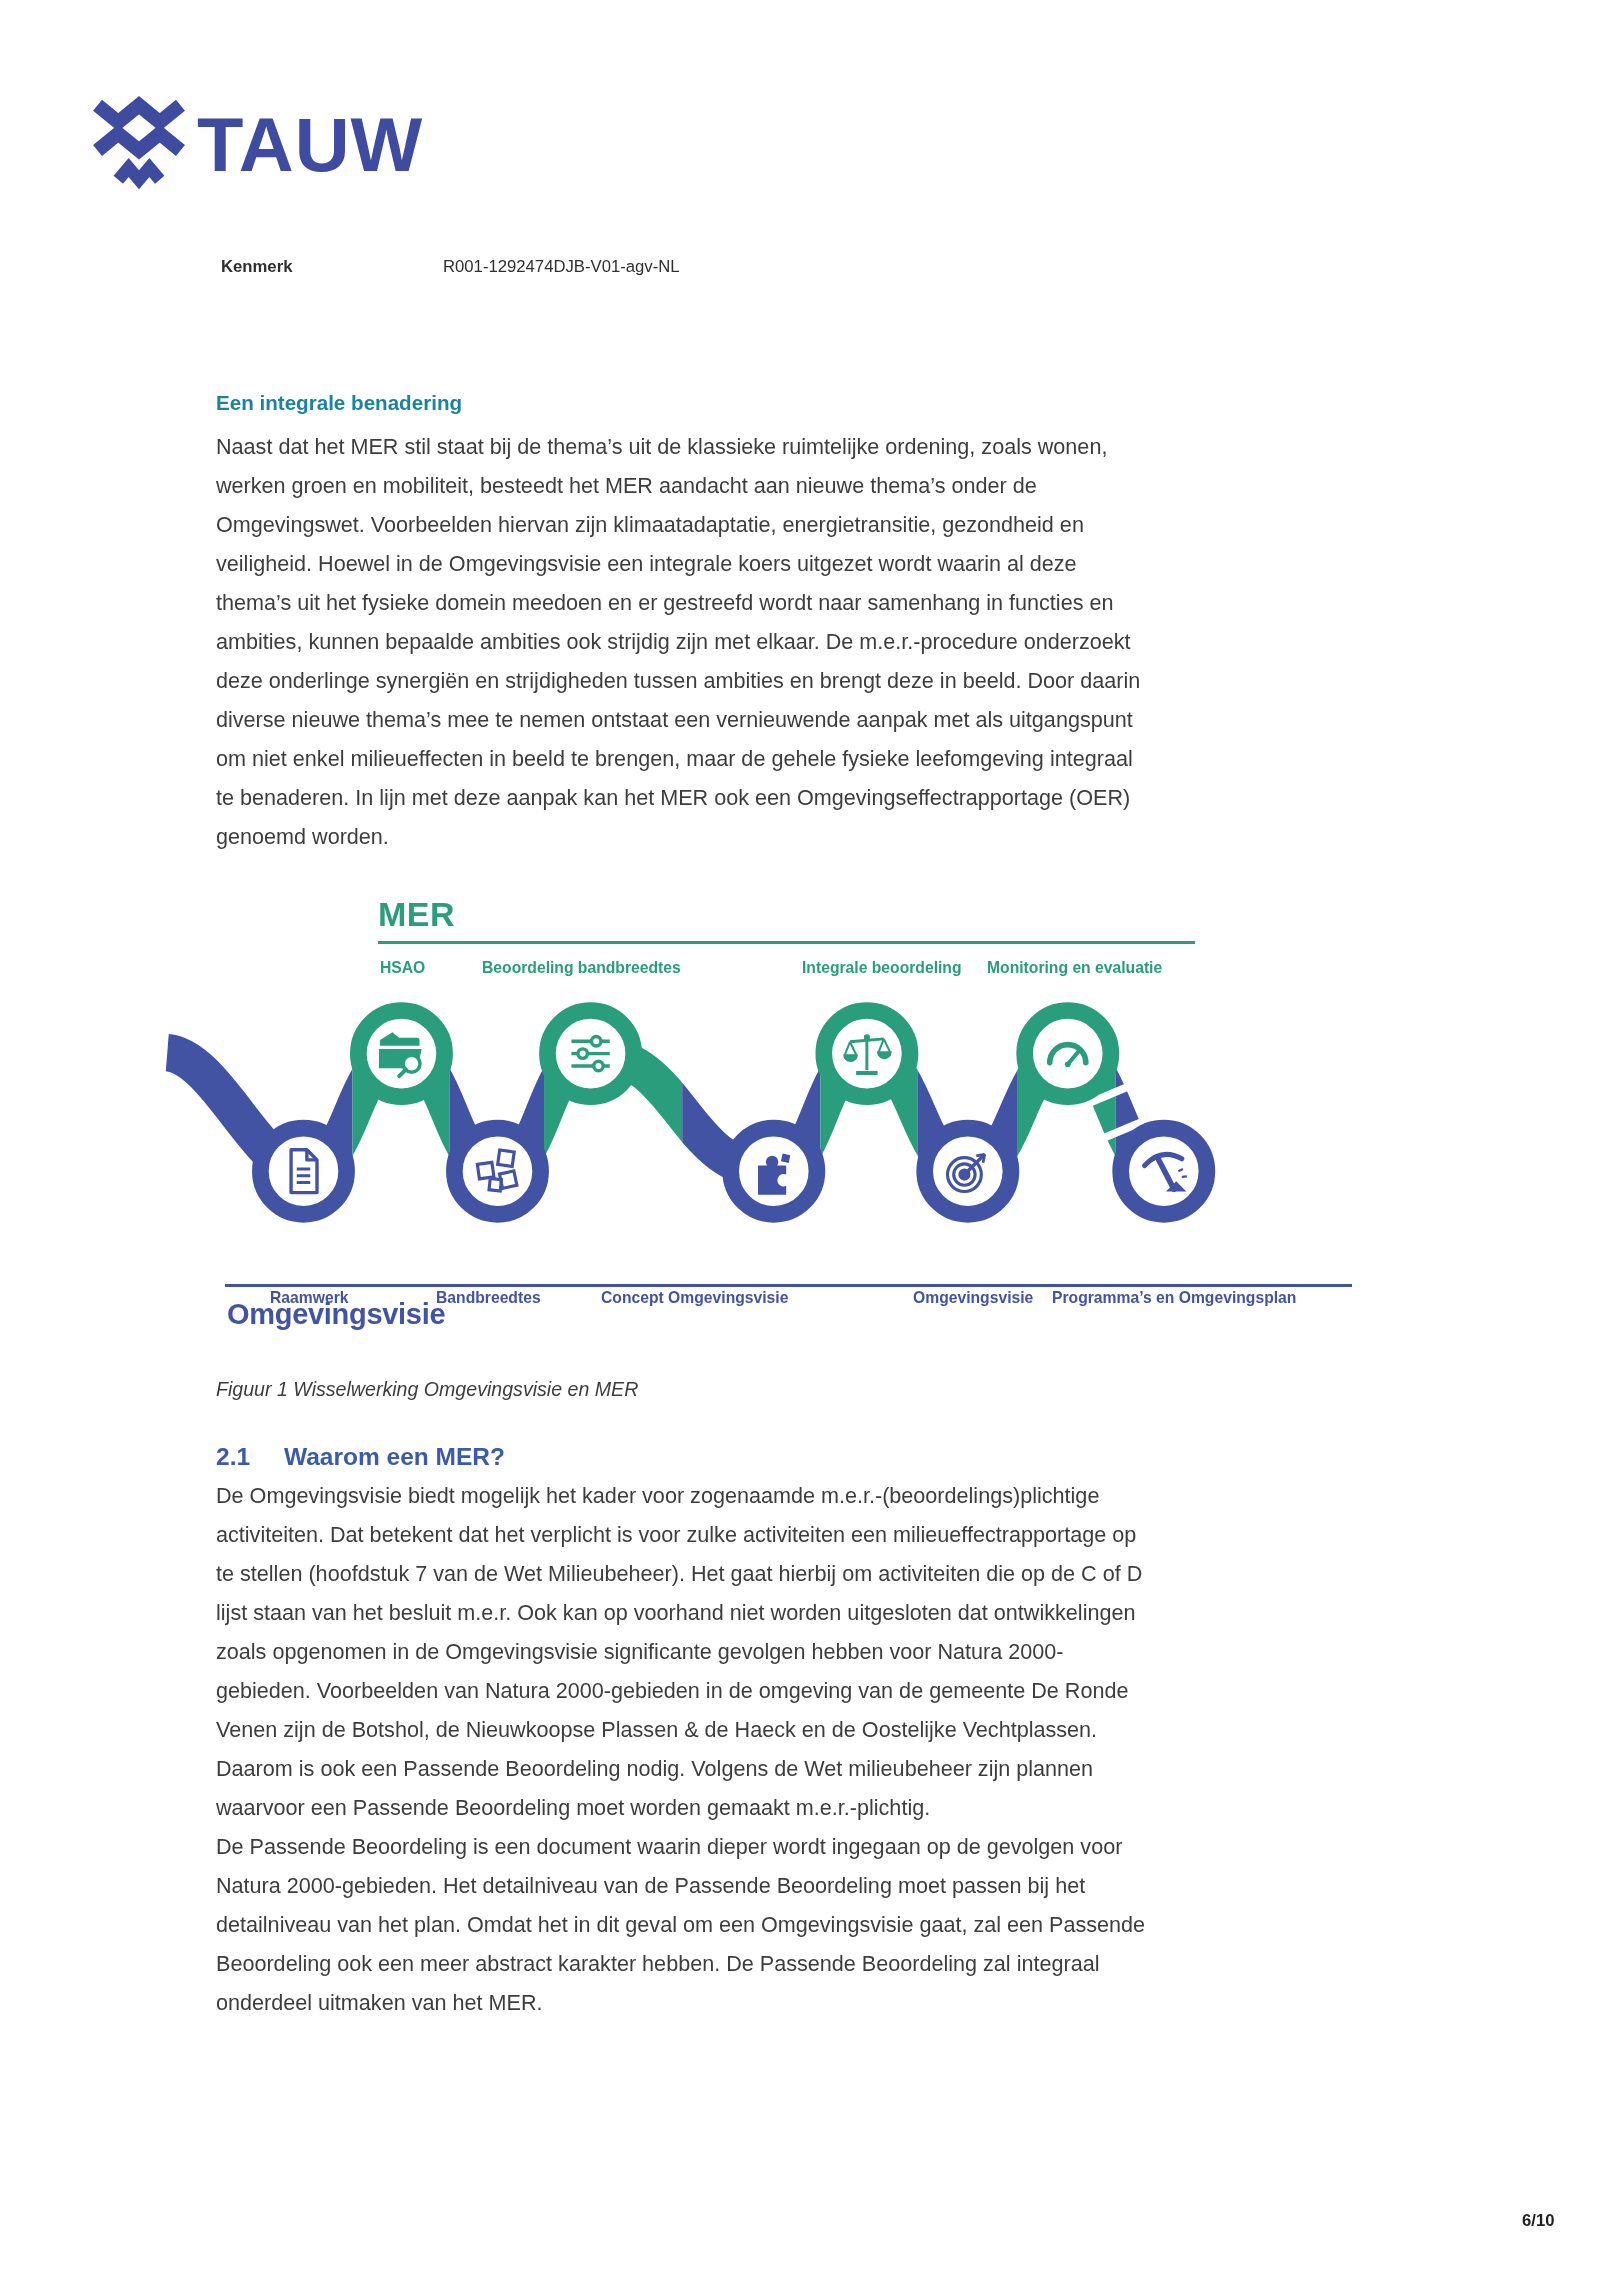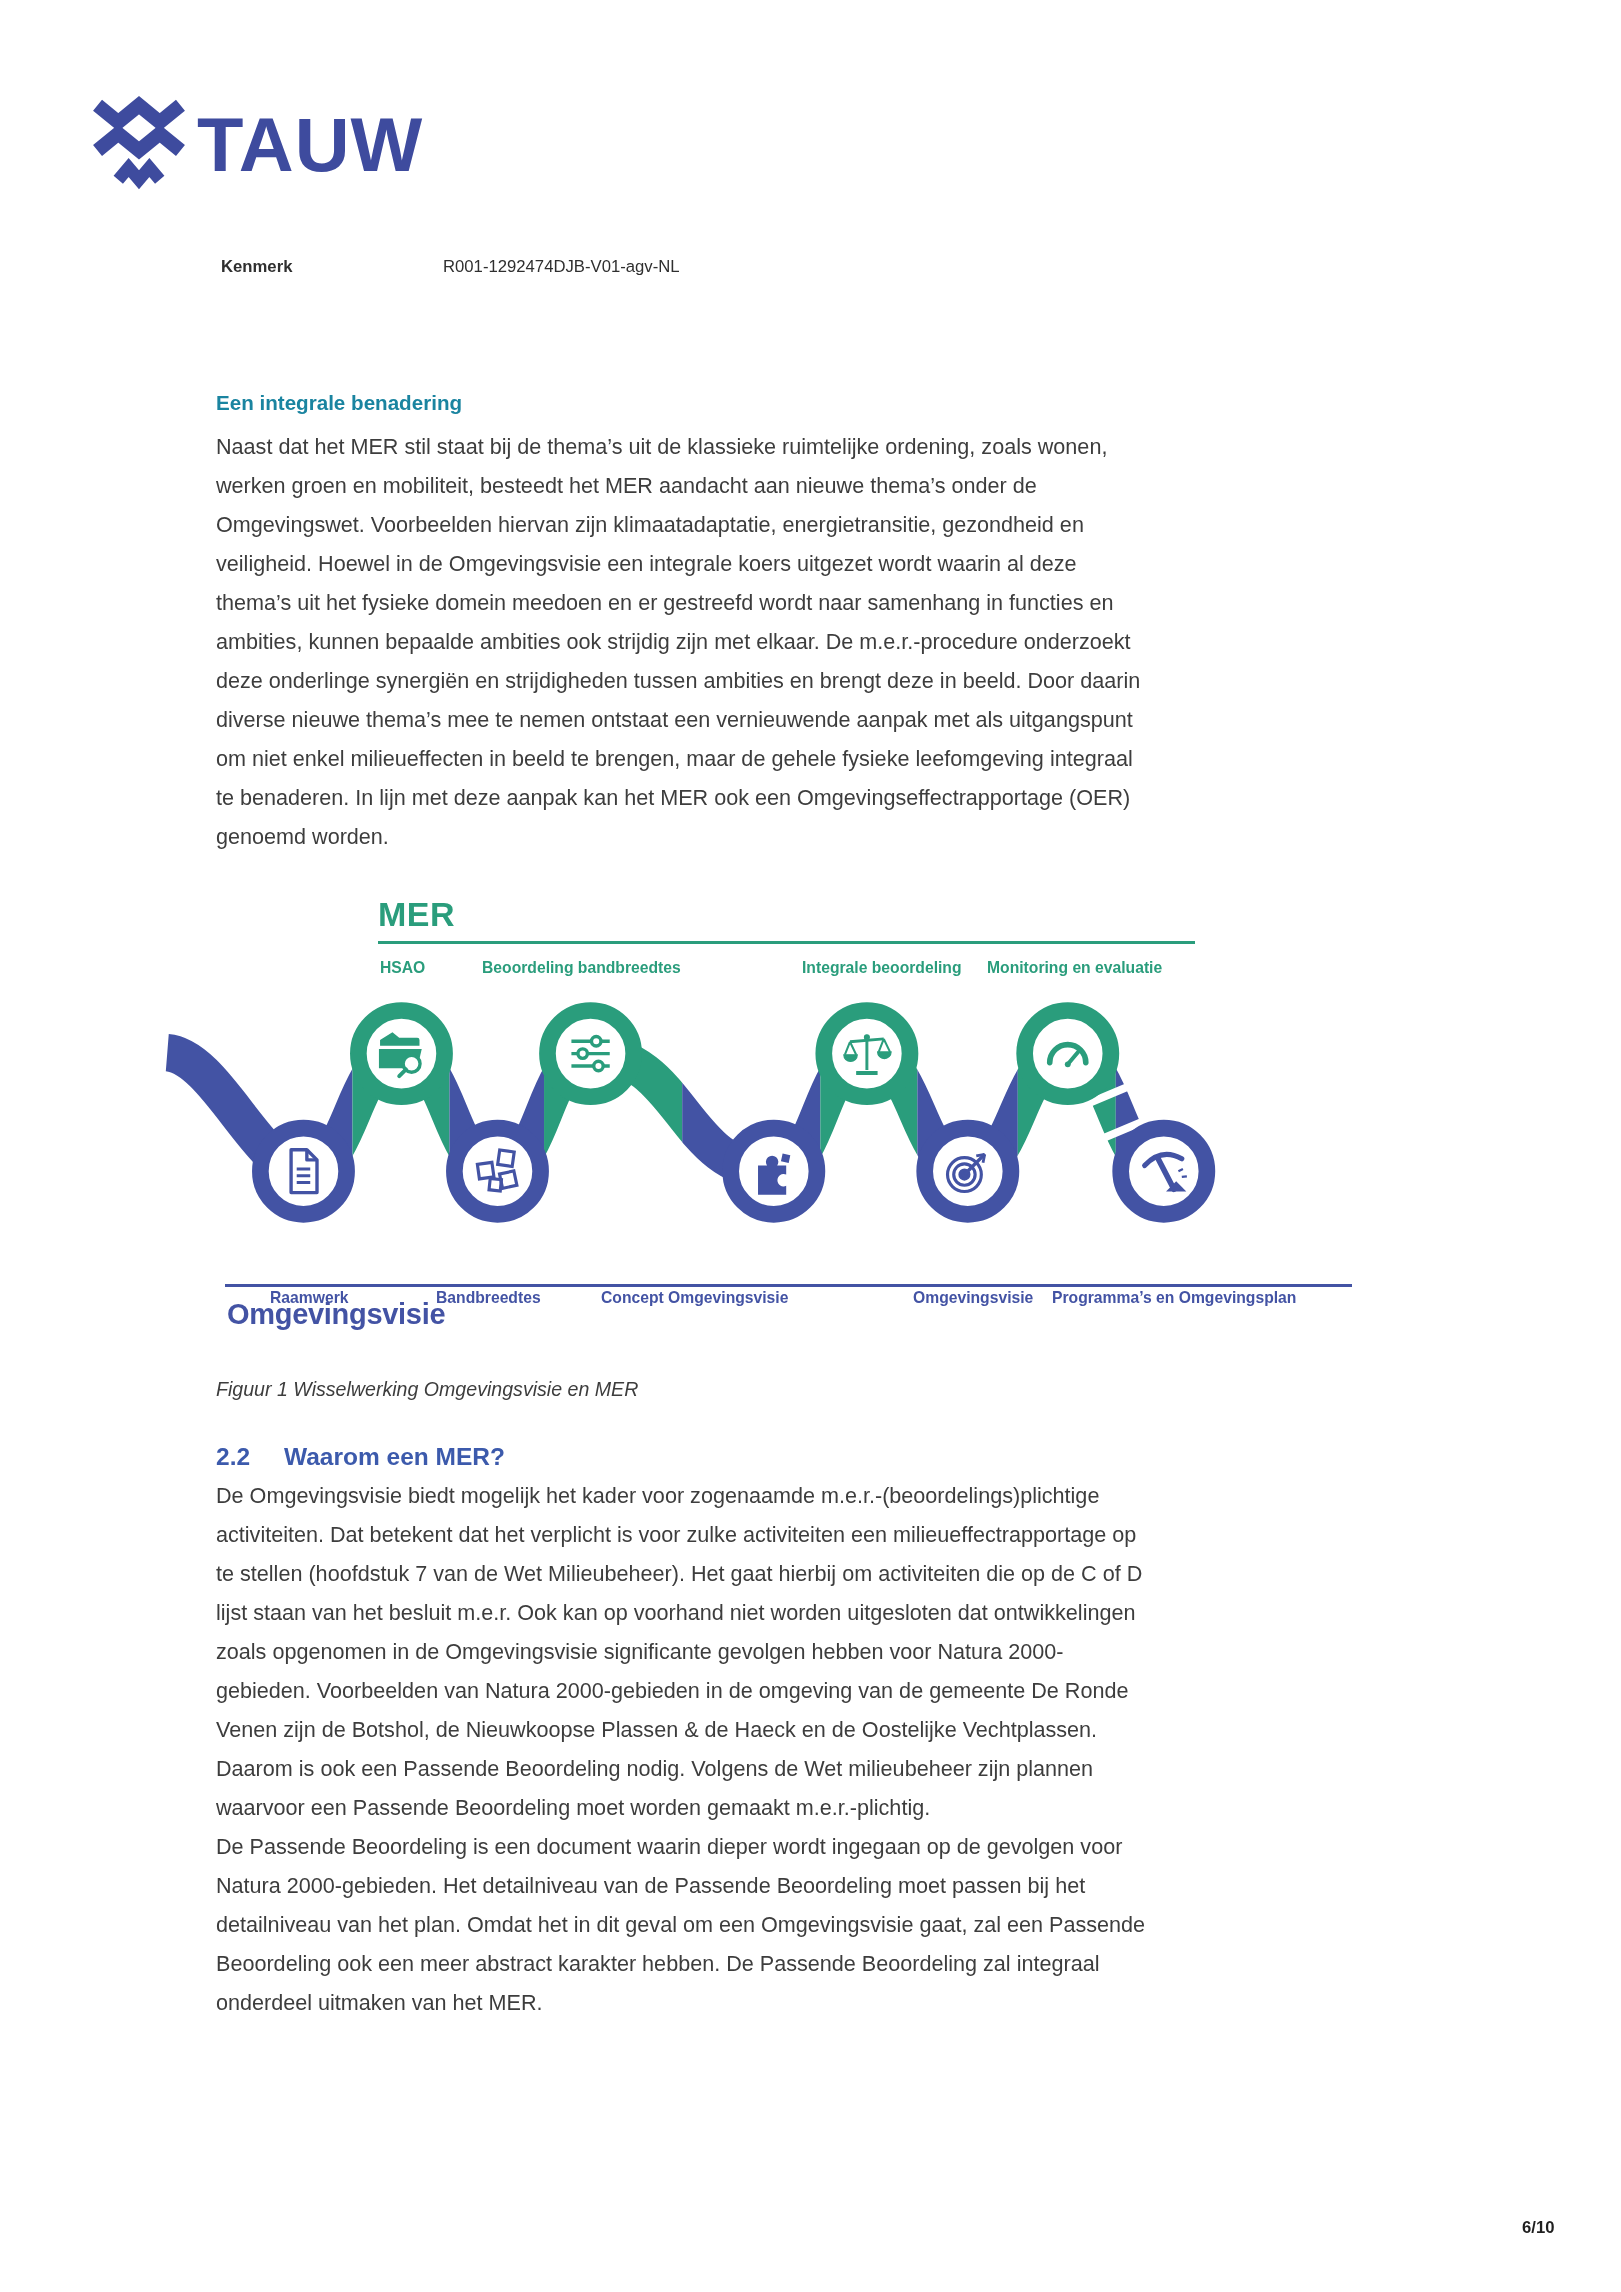--- a/index.html
+++ b/index.html
@@ -26,21 +26,21 @@
     white-space:pre-line;width:1098px;
   }
   .mer-title{font-size:34px;font-weight:bold;color:#2a9d7c;letter-spacing:0.5px;}
   .fig-rule-green{height:2.9px;background:#2a9d7c;}
   .fig-rule-blue{height:2.9px;background:#4353a4;}
   .fig-label-top{font-size:15.7px;font-weight:bold;color:#2a9d7c;white-space:nowrap;}
   .fig-label-bottom{font-size:15.7px;font-weight:bold;color:#4353a4;white-space:nowrap;margin-top:38px;}
   .omg-title{font-size:29px;font-weight:bold;color:#4353a4;letter-spacing:-0.3px;}
   .fig-caption{font-size:19.6px;font-style:italic;color:#3d3d3d;}
   .section-heading{font-size:24.5px;font-weight:bold;color:#3c5aac;white-space:nowrap;}
-  .footer-page{font-size:16.7px;font-weight:bold;color:#1f1f1f;margin-top:7px;}
+  .footer-page{font-size:16.7px;font-weight:bold;color:#1f1f1f;}
 </style>
 </head>
 <body>
 
 <div class="page">
 
   <svg class="abs" style="left:90px;top:93px;" width="98" height="98" viewBox="0 0 100 104">
     <g fill="none" stroke="#3e4b9e" stroke-width="15" stroke-linejoin="miter">
       <path d="M6 13 L28 31 L50 13 L72 31 L94 13"></path>
       <path d="M6 61 L28 43 L50 61 L72 43 L94 61"></path>
@@ -247,21 +247,21 @@
   <div class="abs fig-label-bottom" style="left:436px;top:1251px;text-align:right;">Bandbreedtes</div>
   <div class="abs fig-label-bottom" style="left:601px;top:1251px;">Concept Omgevingsvisie</div>
   <div class="abs fig-label-bottom" style="left:913px;top:1251px;">Omgevingsvisie</div>
   <div class="abs fig-label-bottom" style="left:1052px;top:1251px;">Programma’s en Omgevingsplan</div>
 
   <div class="abs fig-rule-blue" style="left:225px;top:1284px;width:1127px;"></div>
   <div class="abs omg-title" style="left:227px;top:1298px;">Omgevingsvisie</div>
 
   <div class="abs fig-caption" style="left:216px;top:1378px;">Figuur 1 Wisselwerking Omgevingsvisie en MER</div>
 
-  <div class="abs section-heading" style="left:216px;top:1443px;">2.2</div>
+  <div class="abs section-heading" style="left:216px;top:1443px;">2.1</div>
   <div class="abs section-heading" style="left:284px;top:1443px;">Waarom een MER?</div>
   <div class="abs body-text" style="left:216px;top:1476px;">De Omgevingsvisie biedt mogelijk het kader voor zogenaamde m.e.r.-(beoordelings)plichtige
 activiteiten. Dat betekent dat het verplicht is voor zulke activiteiten een milieueffectrapportage op
 te stellen (hoofdstuk 7 van de Wet Milieubeheer). Het gaat hierbij om activiteiten die op de C of D
 lijst staan van het besluit m.e.r. Ook kan op voorhand niet worden uitgesloten dat ontwikkelingen
 zoals opgenomen in de Omgevingsvisie significante gevolgen hebben voor Natura 2000-
 gebieden. Voorbeelden van Natura 2000-gebieden in de omgeving van de gemeente De Ronde
 Venen zijn de Botshol, de Nieuwkoopse Plassen &amp; de Haeck en de Oostelijke Vechtplassen.
 Daarom is ook een Passende Beoordeling nodig. Volgens de Wet milieubeheer zijn plannen
 waarvoor een Passende Beoordeling moet worden gemaakt m.e.r.-plichtig.

